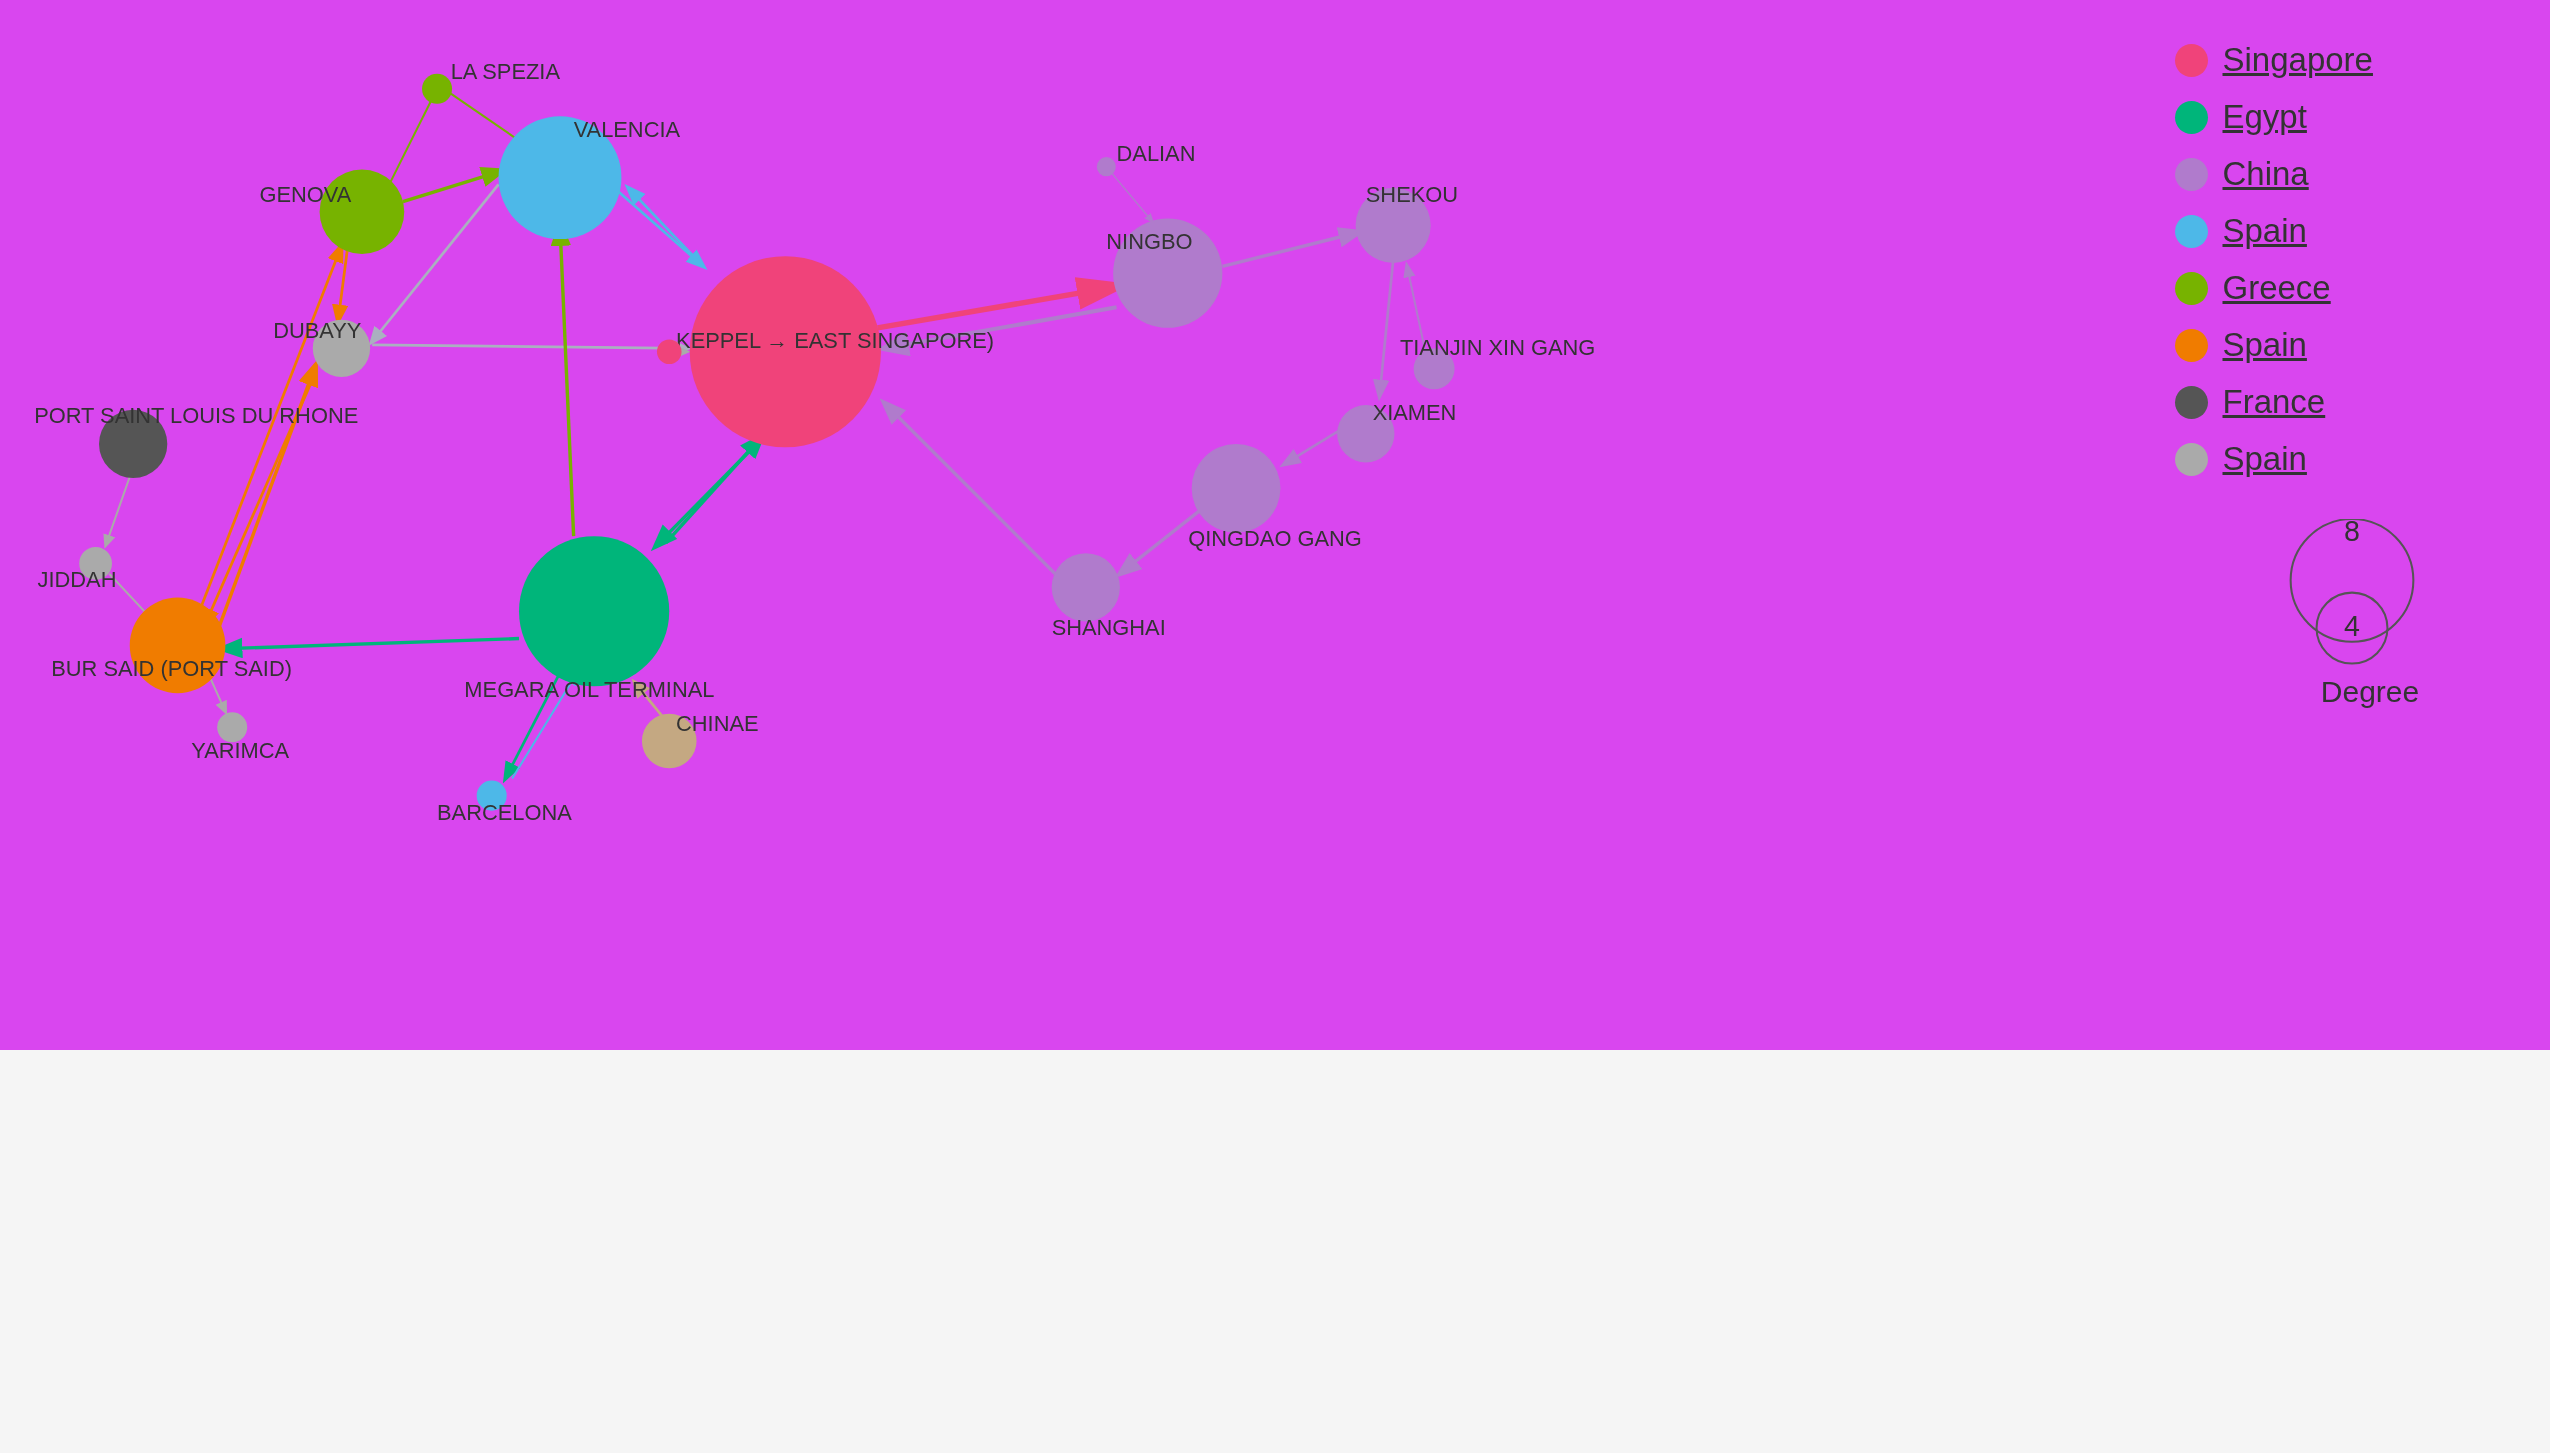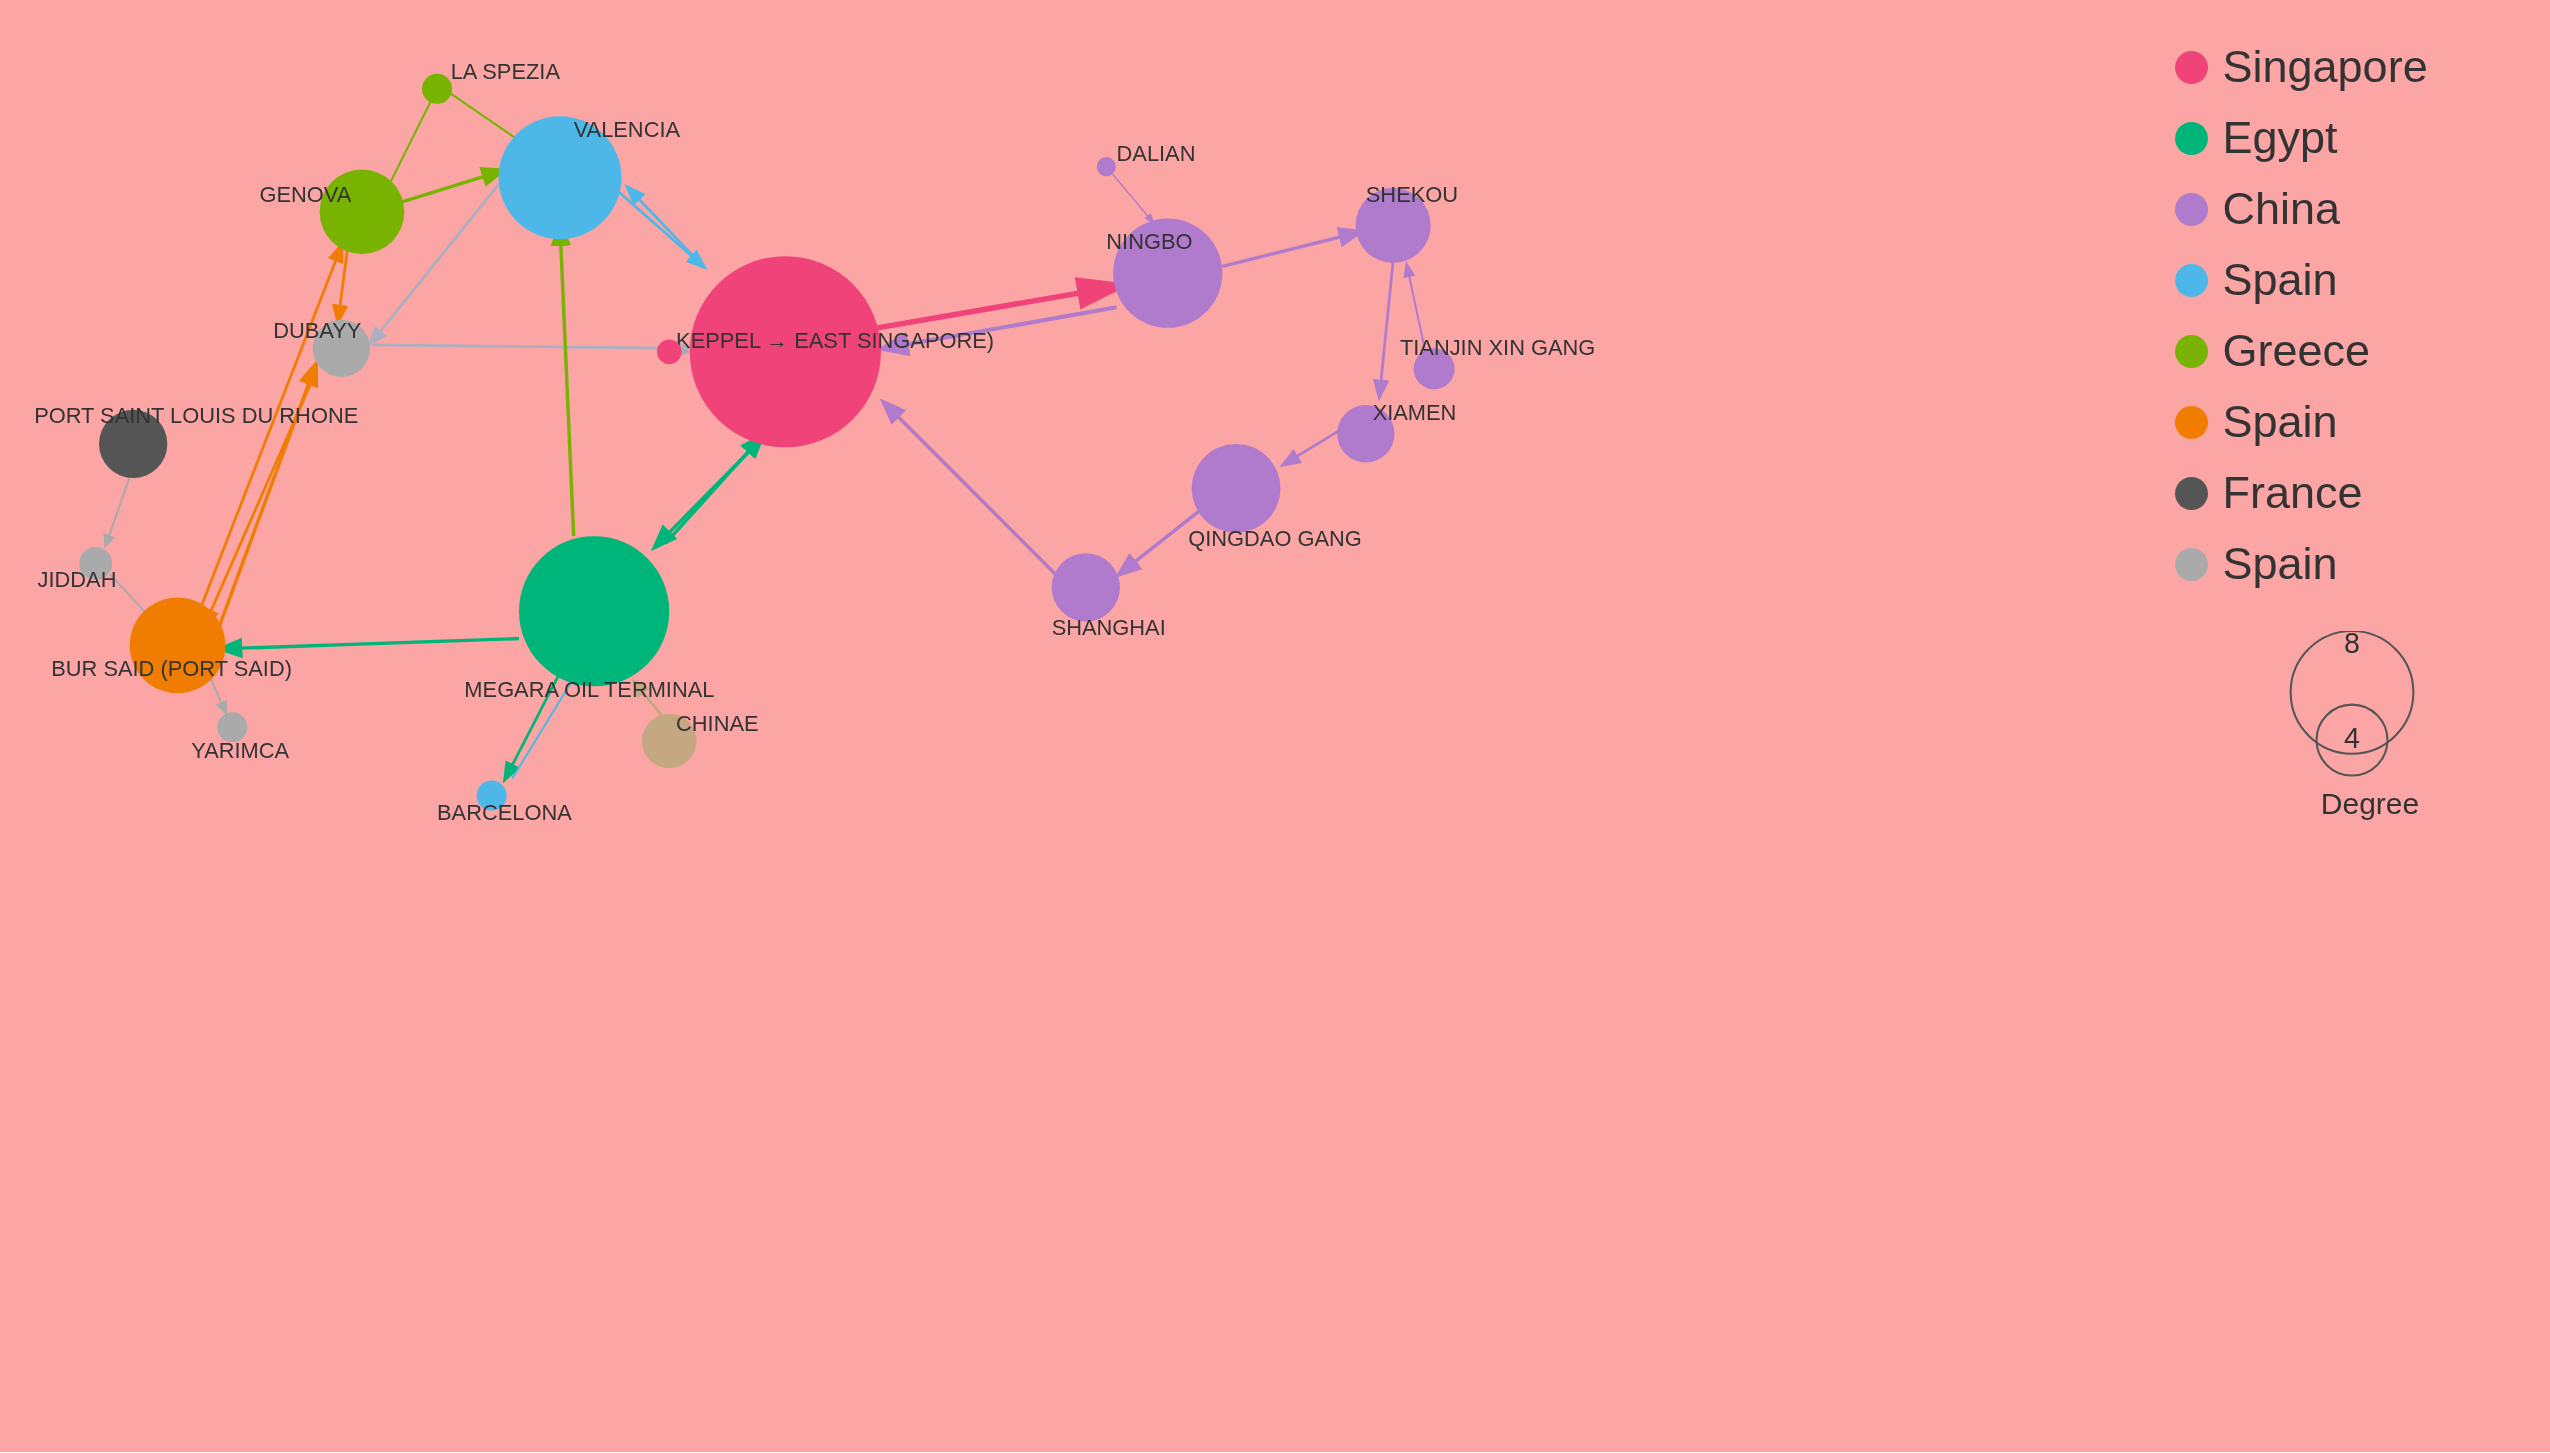--- a/index.html
+++ b/index.html
@@ -5,22 +5,22 @@
     * { margin: 0; padding: 0; box-sizing: border-box; }
     body {
       background: #f5f5f5;
       font-family: Arial, sans-serif;
       width: 2550px;
       height: 1454px;
       overflow: hidden;
     }
     #main-container {
       width: 2550px;
-      height: 1452px;
-      background: #fca5a5;
+      height: 1050px;
+      background: #d946ef;
       position: relative;
     }
     svg#network-svg {
       position: absolute;
       left: 0; top: 0;
       width: 2117px;
       height: 1454px;
     }
     #legend-panel {
       position: absolute;
@@ -42,22 +42,23 @@
       margin-bottom: 19px;
     }
     .legend-dot {
       width: 33px;
       height: 33px;
       border-radius: 50%;
       margin-right: 15px;
       flex-shrink: 0;
     }
     .legend-label {
-      font-size: 45px;
+      font-size: 33px;
       color: #333;
+      text-decoration: underline;
     }
     #degree-legend {
       margin-top: 41px;
       display: flex;
       flex-direction: column;
       align-items: center;
     }
     .deg-label {
       font-size: 30px;
       color: #333;

